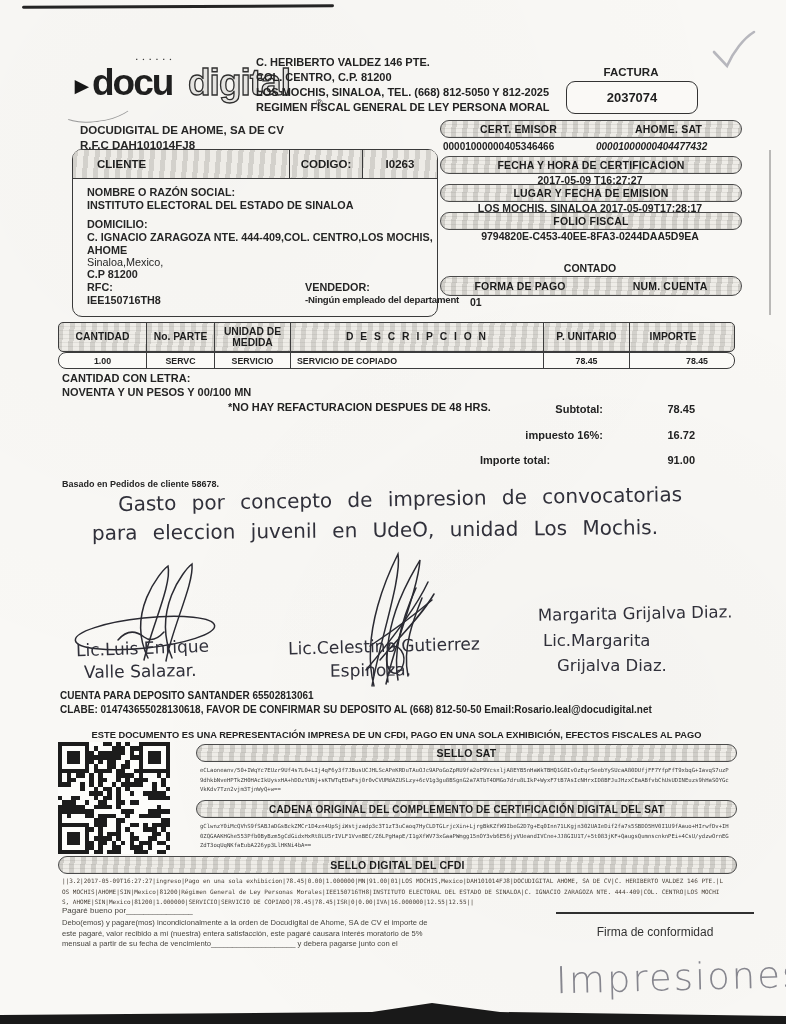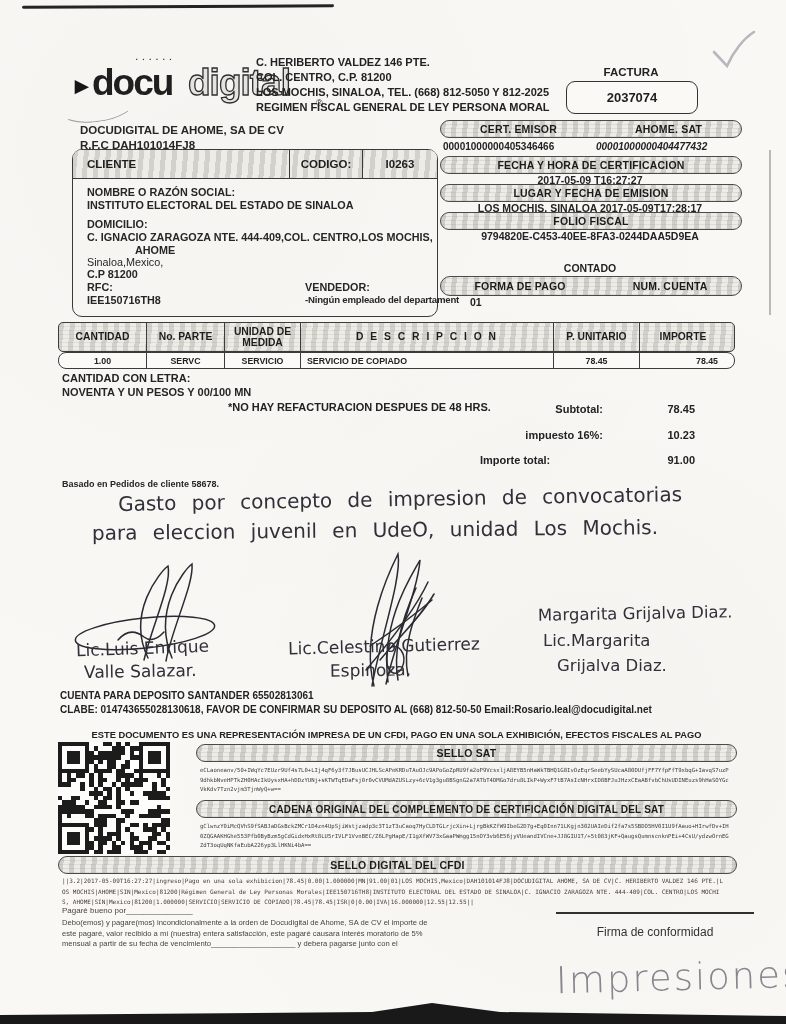--- a/index.html
+++ b/index.html
@@ -39,21 +39,21 @@
   .tbl-head{position:absolute;left:58px;top:322px;width:677px;height:30px;display:flex;
     border:1.6px solid #3c3c3c;border-radius:5px;background-color:#eeece7;box-sizing:border-box;
     background-image:repeating-linear-gradient(95deg,rgba(130,128,122,.25) 0 5px,rgba(255,255,255,0) 5px 11px),
                      repeating-linear-gradient(0deg,rgba(120,118,112,.12) 0 1.5px,rgba(255,255,255,0) 1.5px 4px);}
   .tbl-head .th{display:flex;align-items:center;justify-content:center;text-align:center;
     font-size:10.3px;font-weight:bold;color:#1d1d1d;border-right:1.6px solid #3c3c3c;line-height:1.08;box-sizing:border-box;}
   .tbl-row{position:absolute;left:58px;top:352px;width:677px;height:17px;display:flex;
     border:1.5px solid #3c3c3c;border-radius:8px;background:#fbfaf7;box-sizing:border-box;}
   .tbl-row .td{display:flex;align-items:center;justify-content:center;font-size:8.8px;font-weight:600;color:#232323;
     border-right:1.5px solid #3c3c3c;box-sizing:border-box;white-space:nowrap;}
-  .w1{width:88px;}.w2{width:78px;}.w3{width:76px;}.w4{width:253px;}.w5{width:86px;}.w6{width:86px;border-right:none!important;}
+  .w1{width:88px;}.w2{width:68px;}.w3{width:76px;}.w4{width:253px;}.w5{width:86px;}.w6{width:86px;border-right:none!important;}
   
   .hand{position:absolute;font-family:"DejaVu Sans",sans-serif;color:#30303a;white-space:nowrap;}
   .sigsvg{position:absolute;}
   .sigsvg path,.sigsvg ellipse{stroke:#2a2a32;stroke-width:1.5;fill:none;stroke-linecap:round;}
   
   .seal-text{position:absolute;font-family:"DejaVu Sans Mono",monospace;font-size:5.6px;line-height:9.6px;
     color:#3c3c3c;word-break:break-all;}
   .cfdi-text{position:absolute;font-family:"DejaVu Sans Mono",monospace;font-size:6px;line-height:10.5px;
     color:#4a4239;word-break:break-all;}
   .pagare{position:absolute;font-size:7.6px;line-height:10.5px;color:#46443f;width:452px;}
@@ -120,35 +120,35 @@
   <div class="val" style="left:440px;top:262px;width:300px;text-align:center;">CONTADO</div>
 
   <div class="stamp two" style="left:440px;top:276px;width:300px;height:18px;">
     <span>FORMA DE PAGO</span>
     <span>NUM. CUENTA</span>
   </div>
   <div class="val" style="left:470px;top:296px;">01</div>
 
   <div class="cliente-box">
     <div class="cli-head">
-      <div class="cell" style="flex:1;padding-left:14px;">
+      <div class="cell" style="flex:1;padding-left:24px;">
           <span>CLIENTE</span>
         </div>
       <div class="cell" style="width:72px;border-left:1.8px solid #3a3a3a;justify-content:center;">
           <span>CODIGO:</span>
         </div>
       <div class="cell" style="width:74px;border-left:1.8px solid #3a3a3a;justify-content:center;font-weight:600;">
           <span>I0263</span>
         </div>
     </div>
     <div class="cli-line" style="left:14px;top:36px;">NOMBRE O RAZÓN SOCIAL:</div>
     <div class="cli-line" style="left:14px;top:49px;">INSTITUTO ELECTORAL DEL ESTADO DE SINALOA</div>
     <div class="cli-line" style="left:14px;top:68px;">DOMICILIO:</div>
     <div class="cli-line" style="left:14px;top:81px;">C. IGNACIO ZARAGOZA NTE. 444-409,COL. CENTRO,LOS MOCHIS,</div>
-    <div class="cli-line" style="left:14px;top:94px;margin-left:48px;">AHOME</div>
+    <div class="cli-line" style="left:14px;top:94px;">AHOME</div>
     <div class="cli-line" style="left:14px;top:106px;font-weight:500;">Sinaloa,Mexico,</div>
     <div class="cli-line" style="left:14px;top:118px;">C.P 81200</div>
     <div class="cli-line" style="left:14px;top:131px;">RFC:</div>
     <div class="cli-line" style="left:14px;top:144px;">IEE150716TH8</div>
     <div class="cli-line" style="left:232px;top:131px;">VENDEDOR:</div>
     <div class="cli-line" style="left:232px;top:144px;font-size:9.6px;font-weight:700;letter-spacing:-.2px;">-Ningún empleado del departament</div>
   </div>
 
   <div class="tbl-head">
     <div class="th w1">CANTIDAD</div>
@@ -167,21 +167,21 @@
     <div class="td w6" style="justify-content:flex-end;padding-right:8px;">78.45</div>
   </div>
 
   <div class="lbl" style="left:62px;top:372px;">CANTIDAD CON LETRA:</div>
   <div class="txt" style="left:62px;top:386px;">NOVENTA Y UN PESOS Y 00/100 MN</div>
   <div class="lbl" style="left:228px;top:401px;">*NO HAY REFACTURACION DESPUES DE 48 HRS.</div>
 
   <div class="lbl" style="left:480px;top:403px;width:123px;text-align:right;">Subtotal:</div>
   <div class="lbl" style="left:620px;top:403px;width:75px;text-align:right;">78.45</div>
   <div class="lbl" style="left:480px;top:429px;width:123px;text-align:right;">impuesto 16%:</div>
-  <div class="lbl" style="left:620px;top:429px;width:75px;text-align:right;">10.23</div>
+  <div class="lbl" style="left:620px;top:429px;width:75px;text-align:right;">16.72</div>
   <div class="lbl" style="left:480px;top:454px;width:123px;text-align:left;">Importe total:</div>
   <div class="lbl" style="left:620px;top:454px;width:75px;text-align:right;">91.00</div>
 
   <div class="txt" style="left:62px;top:479px;font-size:9px;font-weight:700;">Basado en Pedidos de cliente 58678.</div>
 
   <div class="hand" style="left:118px;top:487px;font-size:20px;word-spacing:9px;transform:rotate(-1deg);">Gasto por concepto de impresion de convocatorias</div>
   <div class="hand" style="left:92px;top:518px;font-size:20px;word-spacing:9px;transform:rotate(-.6deg);">para eleccion juvenil en UdeO, unidad Los Mochis.</div>
 
   <svg class="sigsvg" style="left:60px;top:558px;" width="180" height="105" viewBox="0 0 180 105">
     <path d="M88,100 C66,55 100,14 108,8 C112,26 92,68 84,102"></path>

